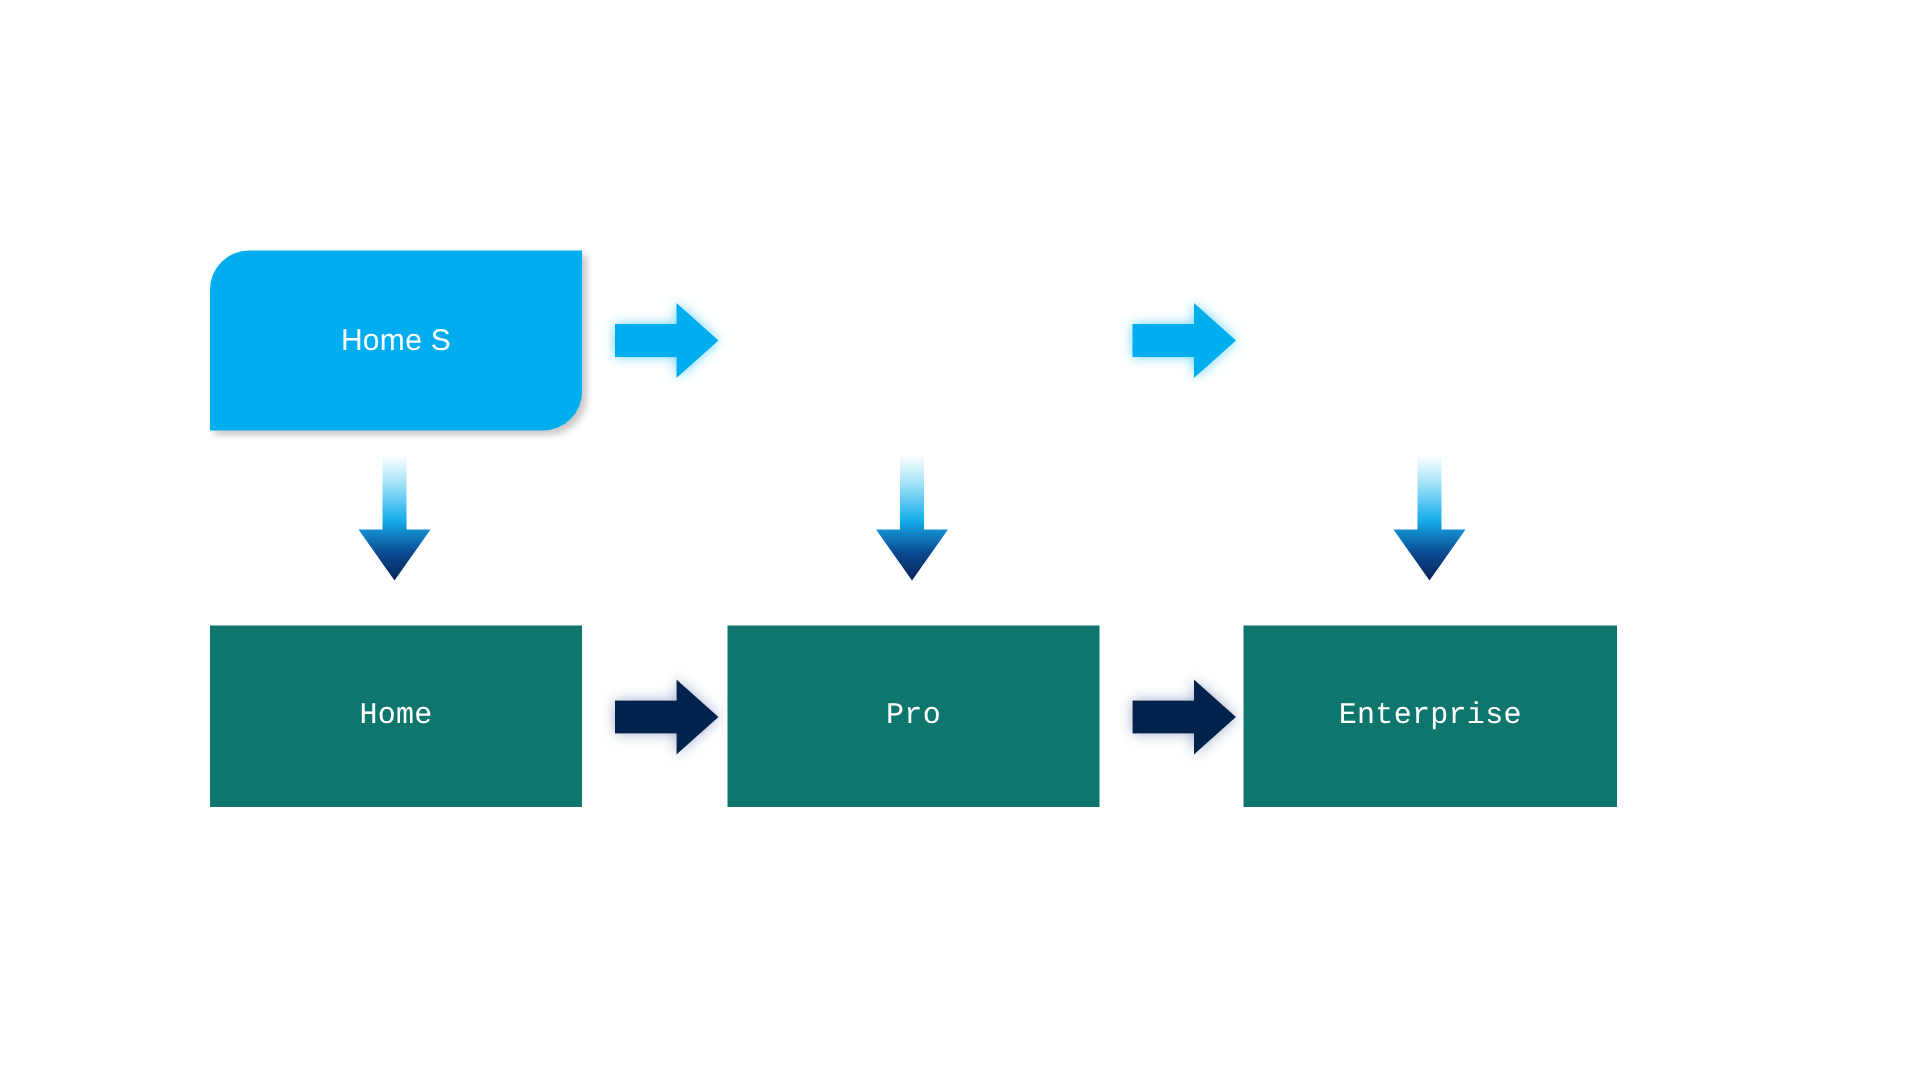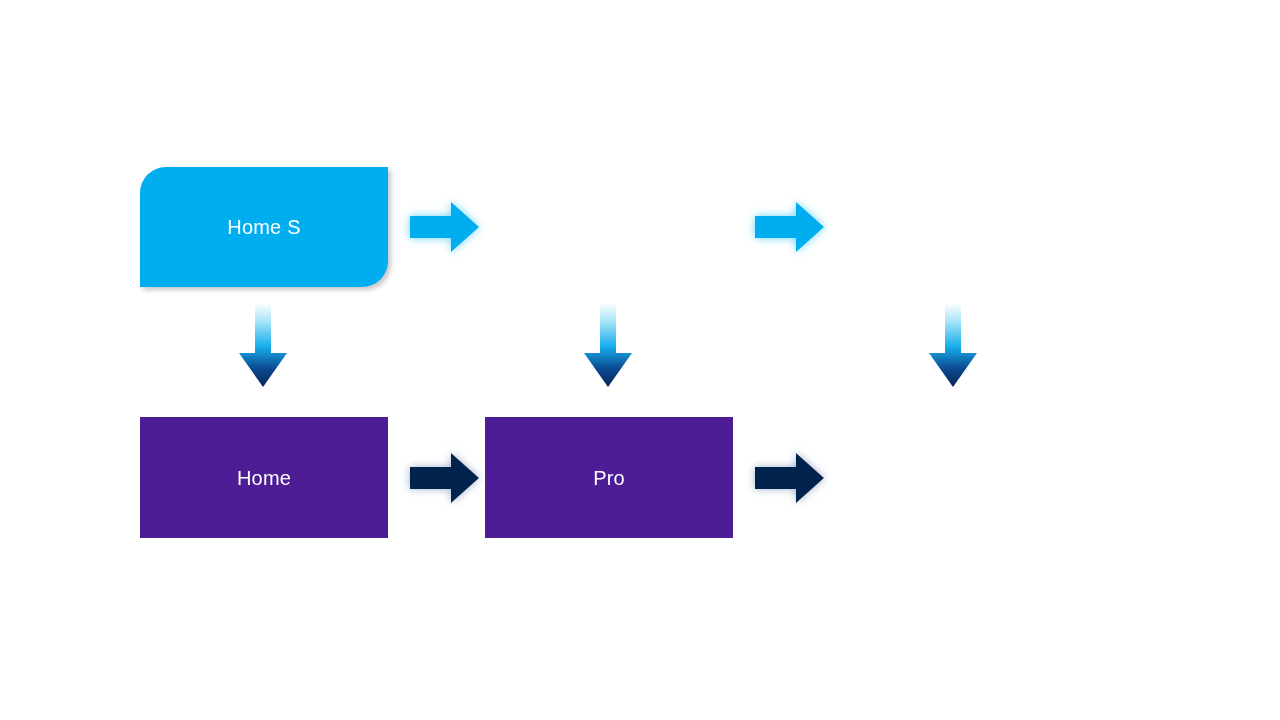--- a/index.html
+++ b/index.html
@@ -40,22 +40,23 @@
 
   
   .node.service {
     background: #00AEEF;
     border-radius: 26px 0 26px 0;
     box-shadow: 3px 3px 5px rgba(0,0,0,0.22);
   }
 
   
   .node.product {
-    background: #4c1d95;
+    background: #0f766e;
     border-radius: 0;
+    font-family: Liberation Mono, monospace;
   }
 
   .node-label {
     pointer-events: none;
   }
 
   
   .arrow-right {
     position: absolute;
     width: 78px;
@@ -160,20 +161,23 @@
   </div>
 
   <div class="node product" style="left:140px; top:417px; width:248px; height:121px;">
     <span class="node-label">Home</span>
   </div>
 
   <div class="node product" style="left:485px; top:417px; width:248px; height:121px;align-items:center;">
     <span class="node-label">Pro</span>
   </div>
 
+  <div class="node product" style="left:829px; top:417px; width:249px; height:121px;">
+    <span class="node-label">Enterprise</span>
+  </div>
 
   <div class="arrow-right" style="left:405px; top:449px;">
     <svg viewBox="0 0 78 58" xmlns="http://www.w3.org/2000/svg">
       <defs>
         <filter id="glowNavy1" x="-60%" y="-60%" width="220%" height="220%">
           <feDropShadow dx="0" dy="0" stdDeviation="4.5" flood-color="#8FA3C4" flood-opacity="0.85"></feDropShadow>
         </filter>
       </defs>
       <polygon points="5,18 46,18 46,4 74,29 46,54 46,40 5,40" fill="#04204E" filter="url(#glowNavy1)"></polygon>
     </svg>

